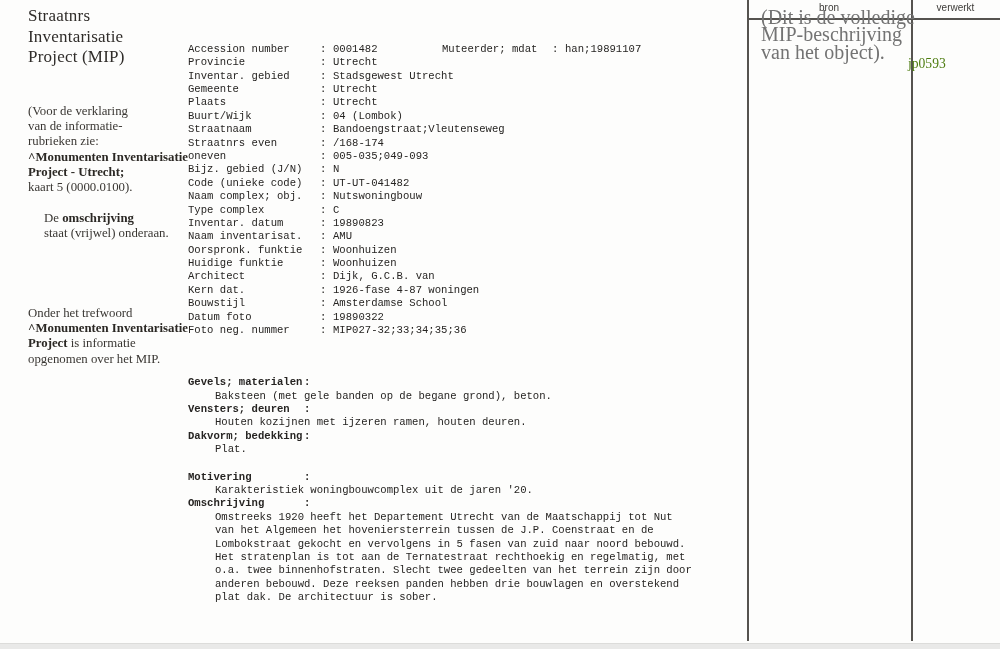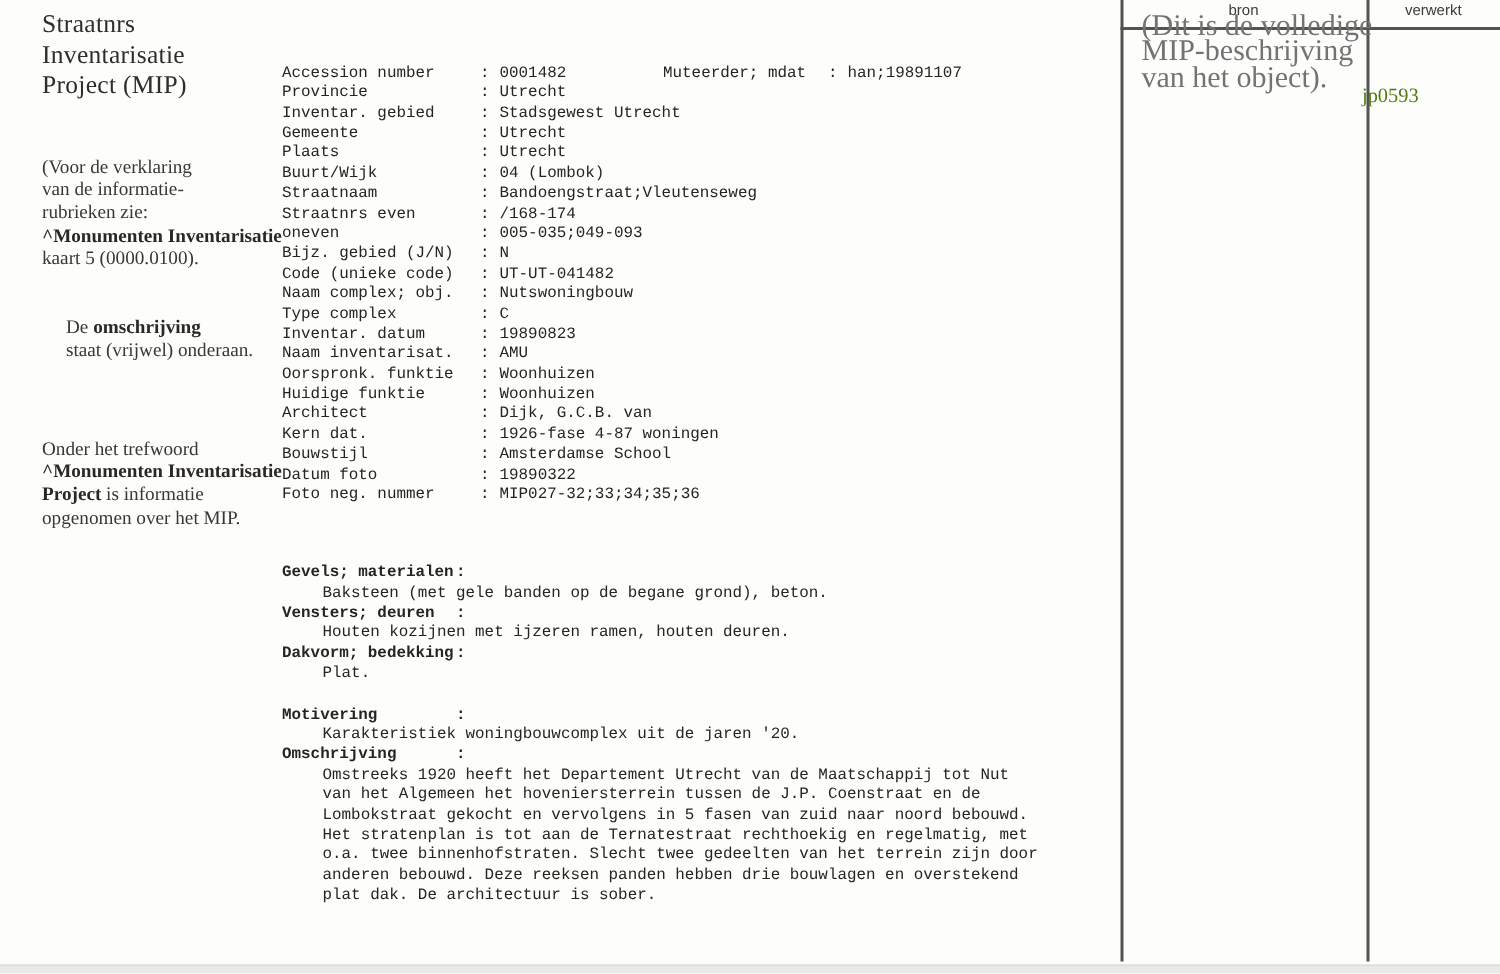--- a/index.html
+++ b/index.html
@@ -7,21 +7,21 @@
     width:1000px;height:649px;position:relative;overflow:hidden;
     background:#fdfdfc;
     font-family:"Liberation Serif", serif;
   }
   
   .sidebar{position:absolute;left:28px;top:6px;width:172px;color:#35322f;}
   .title{font-size:17px;line-height:20.5px;letter-spacing:.2px;color:#2f2c29;}
   .note{position:absolute;left:28px;width:176px;font-size:12.8px;line-height:15.2px;color:#3a3733;}
   .note-0{top:104px;}
   .note-1{top:211px;margin-left:16px;}
-  .note-2{top:292px;}
+  .note-2{top:306px;}
   .note .b{font-weight:bold;color:#2b2824;}
   
   .content{
     position:absolute;left:188px;top:16px;width:565px;
     font-family:"Liberation Mono", monospace;
     font-size:10.6px;line-height:13.4px;color:#262422;
     white-space:pre;
   }
   .frow{display:flex;position:relative;height:13.4px;}
   .flabel{width:132px;flex:none;}
@@ -59,20 +59,21 @@
       <div>Straatnrs</div>
       <div>Inventarisatie</div>
       <div>Project (MIP)</div>
     </div>
 </div>
 <div class="note note-0">
     <div class="note-line"><span>(Voor de verklaring</span></div>
     <div class="note-line"><span>van de informatie-</span></div>
     <div class="note-line"><span>rubrieken zie:</span></div>
     <div class="note-line"><span class="b">^Monumenten Inventarisatie</span></div>
+    <div class="note-line"><span class="b">Project - Utrecht;</span></div>
     <div class="note-line"><span>kaart 5 (0000.0100).</span></div>
   </div>
 <div class="note note-1">
     <div class="note-line"><span>De </span><span class="b">omschrijving</span></div>
     <div class="note-line"><span>staat (vrijwel) onderaan.</span></div>
   </div>
 <div class="note note-2">
     <div class="note-line"><span>Onder het trefwoord</span></div>
     <div class="note-line"><span class="b">^Monumenten Inventarisatie</span></div>
     <div class="note-line"><span class="b">Project</span><span> is informatie</span></div>

